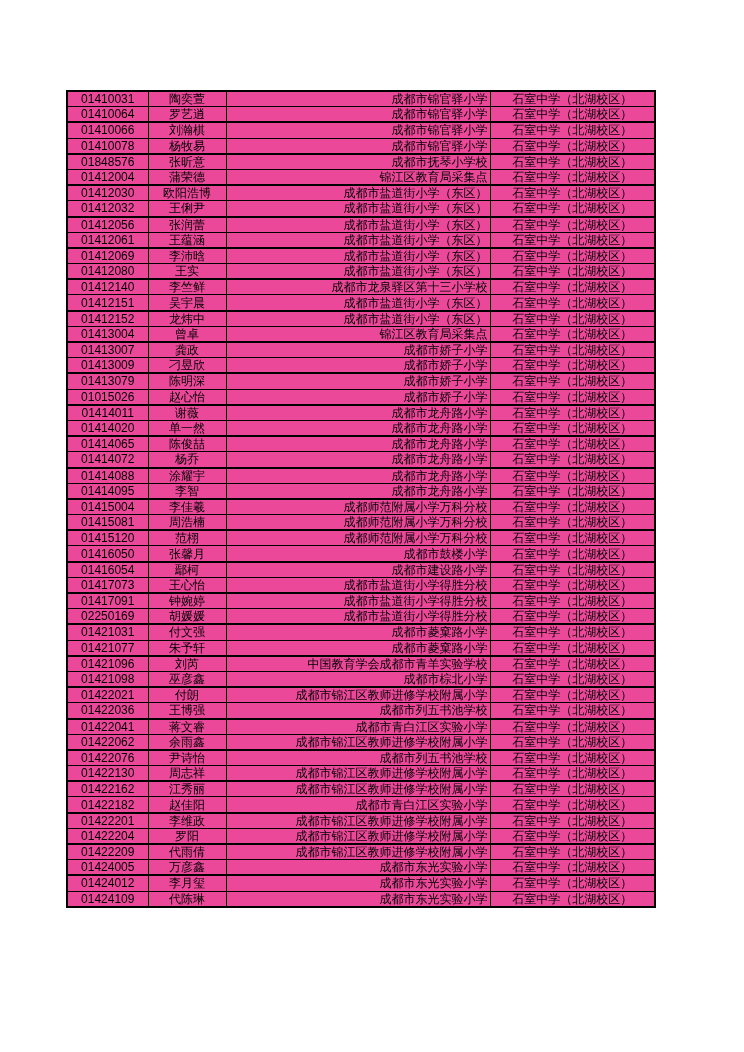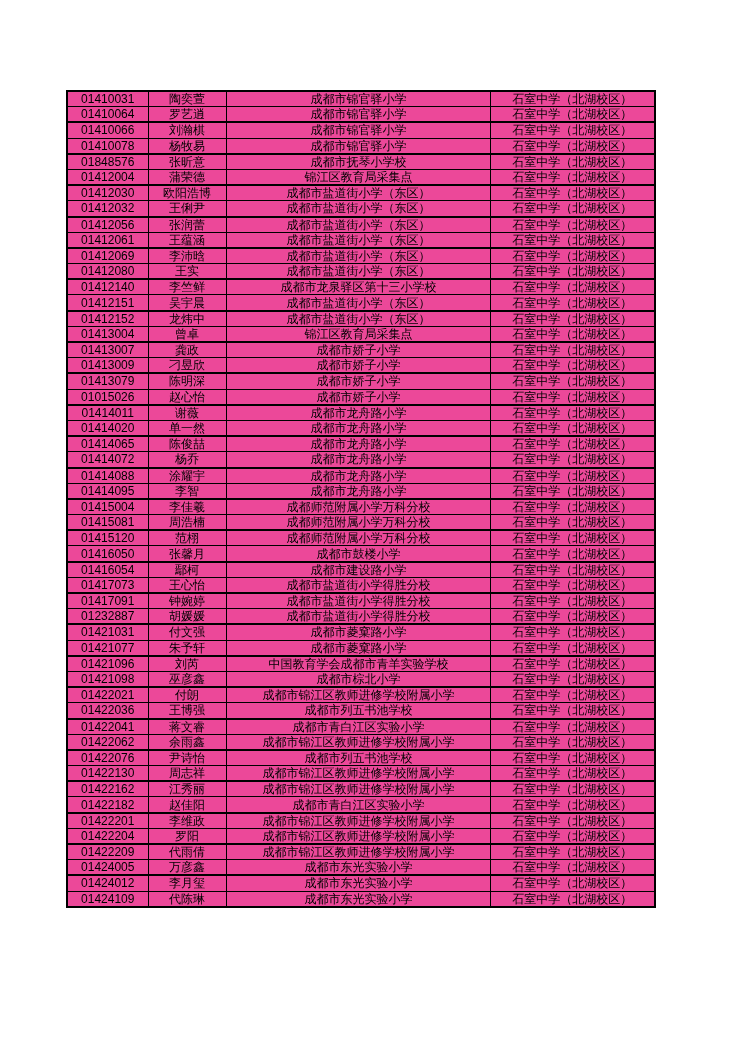--- a/index.html
+++ b/index.html
@@ -40,21 +40,21 @@
   
   table.roster tr:nth-child(even) td {
     border-bottom-width: 2px;
   }
   table.roster td.c-id,
   table.roster td.c-name,
   table.roster td.c-assigned {
     text-align: center;
   }
   table.roster td.c-school {
-    text-align: center;
+    text-align: right;
     padding-left: 3px;
   }
   col.w-id       { width: 81px; }
   col.w-name     { width: 78px; }
   col.w-school   { width: 264px; }
   col.w-assigned { width: 165px; }
 </style>
 </head>
 <body>
 
@@ -259,21 +259,21 @@
           <td class="c-school">成都市盐道街小学得胜分校</td>
           <td class="c-assigned">石室中学（北湖校区）</td>
         </tr>
         <tr>
           <td class="c-id">01417091</td>
           <td class="c-name">钟婉婷</td>
           <td class="c-school">成都市盐道街小学得胜分校</td>
           <td class="c-assigned">石室中学（北湖校区）</td>
         </tr>
         <tr>
-          <td class="c-id">01232887</td>
+          <td class="c-id">02250169</td>
           <td class="c-name">胡媛媛</td>
           <td class="c-school">成都市盐道街小学得胜分校</td>
           <td class="c-assigned">石室中学（北湖校区）</td>
         </tr>
         <tr>
           <td class="c-id">01421031</td>
           <td class="c-name">付文强</td>
           <td class="c-school">成都市菱窠路小学</td>
           <td class="c-assigned">石室中学（北湖校区）</td>
         </tr>

